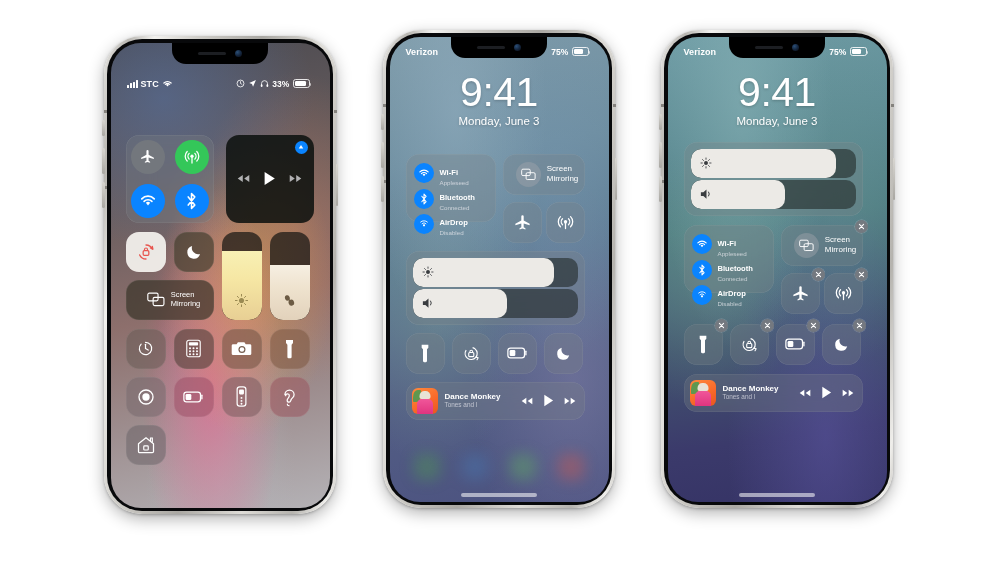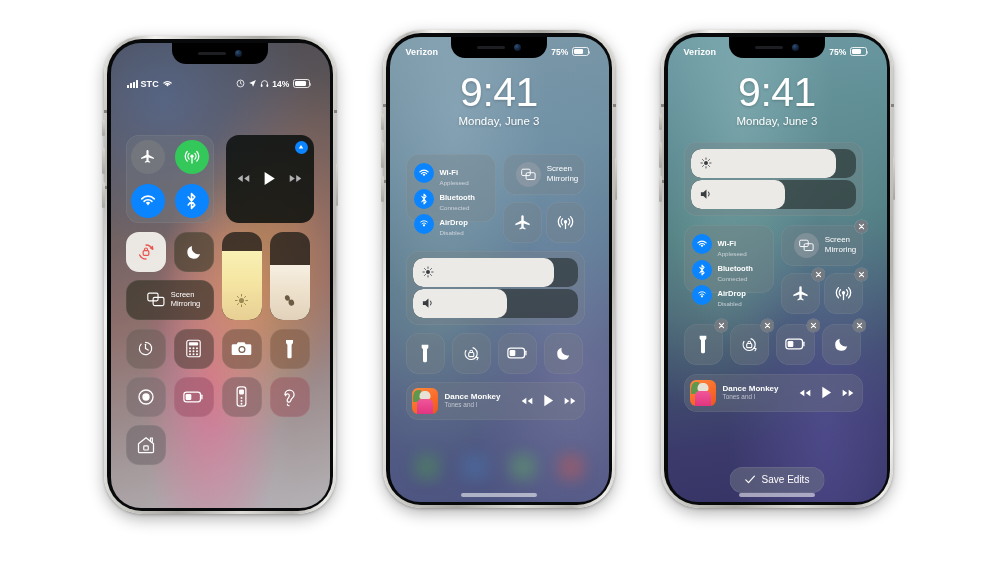--- a/index.html
+++ b/index.html
@@ -272,21 +272,21 @@
             <path d="M6 3.4 V6 L7.8 7" stroke="#fff" stroke-width="1" fill="none" stroke-linecap="round"></path>
           </svg>
           <svg class="si" width="9" height="9" viewBox="0 0 12 12">
             <path d="M10.6 1.4 L1.6 5.3 L5.3 6.7 L6.7 10.4 Z" fill="#fff"></path>
           </svg>
           <svg class="si" width="9" height="9" viewBox="0 0 12 12">
             <path d="M2 8 V6.2 A4 4 0 0 1 10 6.2 V8" stroke="#fff" stroke-width="1.1" fill="none" stroke-linecap="round"></path>
             <rect x="1" y="7" width="2.4" height="3.6" rx="1.2" fill="#fff"></rect>
             <rect x="8.6" y="7" width="2.4" height="3.6" rx="1.2" fill="#fff"></rect>
           </svg>
-          <span>14%</span>
+          <span>33%</span>
           <span class="batt">
               <i style="width:89%"></i>
             </span>
         </div>
       </div>
 
       <div class="cc" style="left:15px;top:92px;width:188px">
 
         <div style="display:flex;gap:12px">
           <div class="mod quad">
@@ -866,24 +866,18 @@
             <svg width="11" height="13" viewBox="0 0 14 17">
                 <path d="M1.5 1 L13 8.5 L1.5 16 Z" fill="#fff"></path>
               </svg>
             <svg width="12" height="10" viewBox="0 0 18 14">
                 <path d="M1 2 V12 L8 7 Z M10 2 V12 L17 7 Z" fill="#fff"></path>
               </svg>
           </span>
         </div>
       </div>
 
-      <div class="save" style="top:430px">
-        <svg width="11" height="11" viewBox="0 0 14 14">
-          <path d="M1.5 7.4 L5 11 L12.5 2.8" stroke="#fff" stroke-width="1.5" fill="none" stroke-linecap="round" stroke-linejoin="round"></path>
-        </svg>
-        <span>Save Edits</span>
-      </div>
 
       <div class="home-ind"></div>
     </div>
   </div>
 
 </div>
 
 </body></html>

